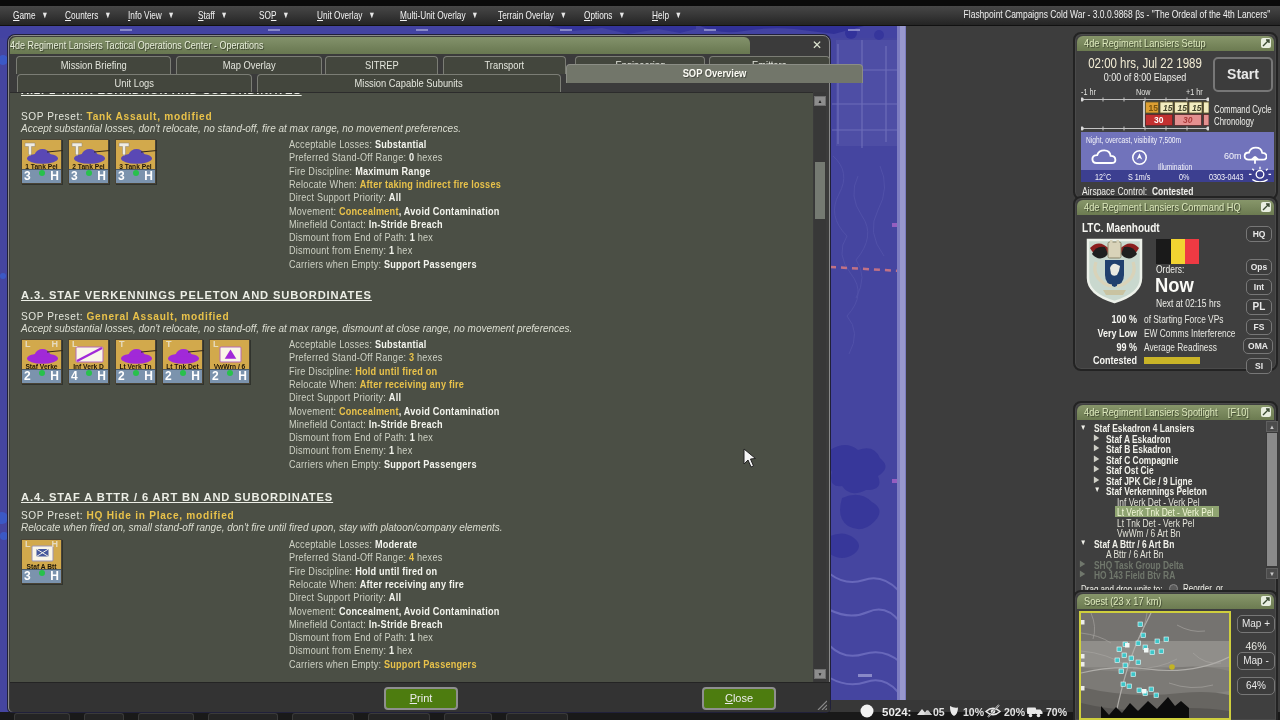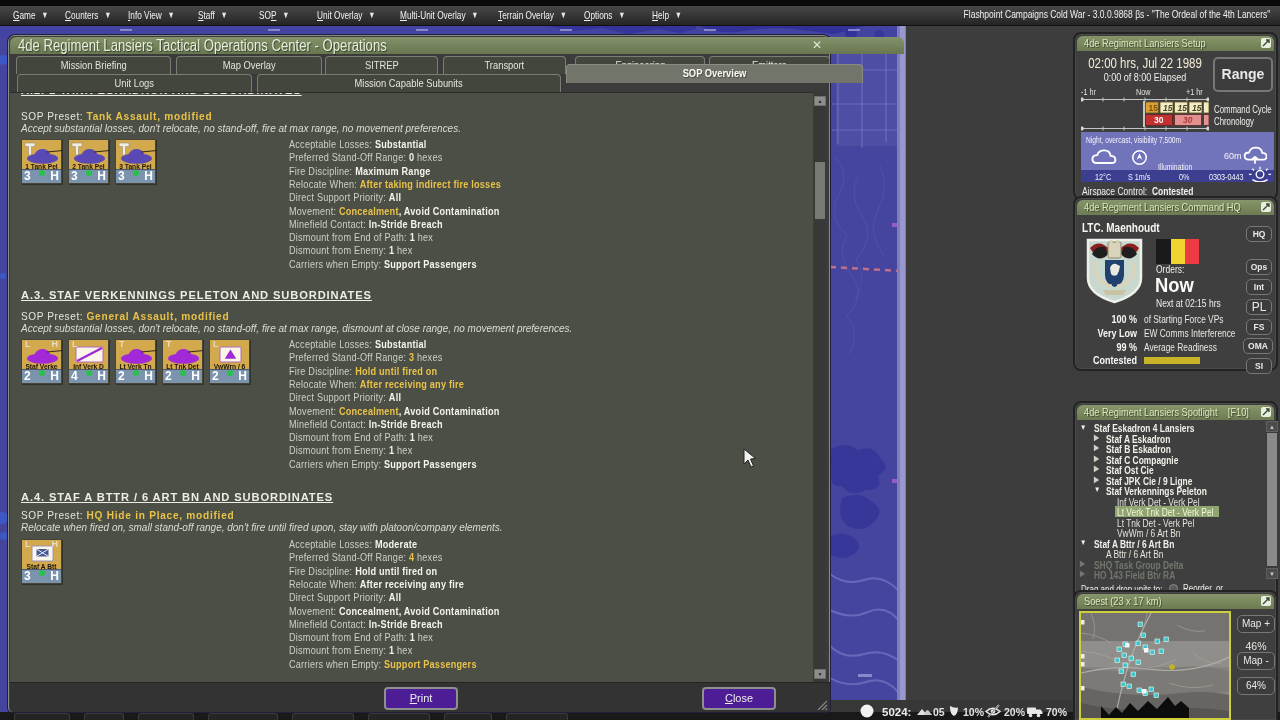--- a/index.html
+++ b/index.html
@@ -16,43 +16,43 @@
 #mapzone { position:absolute; left:0; top:26px; width:906px; height:686px; background:#44449c; }
 #graybg { position:absolute; left:906px; top:26px; width:374px; height:694px; background:#3d3d3d; }
 
 #statusbar { position:absolute; left:376px; top:700px; width:704px; height:20px; background:#373737; }
 #botbar { position:absolute; left:0; top:712px; width:1280px; height:8px; background:#191919; }
 .sticon { position:absolute; top:703px; color:#e8e8e8; font-size:11px; font-weight:bold; }
 
 #dlg { position:absolute; left:8px; top:35px; width:822px; height:677px;
   background:#3b3b3b; border:1px solid #8a8a8a; border-radius:7px 7px 4px 4px;
   box-shadow:0 0 0 1px #20203a; }
-#dlgtitle { position:absolute; left:1px; top:1px; width:894px; height:17px;
+#dlgtitle { position:absolute; left:1px; top:1px; width:740px; height:17px;
   background:linear-gradient(#83926b,#687750); border-radius:6px 6px 0 0;
-  color:#e9efdb; font-size:16px; line-height:17px; padding-left:8px;
+  color:#e9efdb; font-size:11px; line-height:17px; 
   text-shadow:1px 1px 1px rgba(0,0,0,.55); }
 #dlgx { position:absolute; right:7px; top:1px; color:#dfe6d2; font-size:12px; line-height:16px; }
 #dlgtitle em, .tab em { font-style:normal; display:inline-block; white-space:nowrap; }
 #dlgtitle em { transform:scaleX(0.82); transform-origin:left center; }
 .tab em { transform:scaleX(0.85); transform-origin:center center; }
 .tab { position:absolute; height:18px; background:#43463d; border:1px solid #7b7d75; border-bottom:none;
   border-radius:4px 4px 0 0; color:#e3e5dc; font-size:11px; text-align:center; line-height:17px; }
 .tabactive { background:#72766a; color:#fbfbf4; font-weight:bold; border-color:#8b8d85;
   text-shadow:1px 1px 1px rgba(0,0,0,.4); height:19px; }
 #content { position:absolute; left:1px; top:56px; width:803px; height:590px; background:#4b4f45;
   border-top:1px solid #2c2c2c; overflow:hidden; }
 
 #vsb { position:absolute; left:805px; top:56px; width:12px; height:590px; background:#383838; }
 .sbbtn { position:absolute; left:0px; width:12px; height:10px; background:#8d8d8d; border:1px solid #6f6f6f;
   color:#222; font-size:5px; text-align:center; line-height:9px; }
 #sbthumb { position:absolute; left:1px; top:70px; width:10px; height:57px; background:#757a72; }
 
 #dlgfoot { position:absolute; left:1px; top:646px; width:820px; height:30px; background:#333333;
   border-top:1px solid #242424; border-radius:0 0 3px 3px; }
-.dbtn { position:absolute; width:74px; height:23px; background:#4c1d95; border:2px solid #8f8f8f;
+.dbtn { position:absolute; width:74px; height:23px; background:#4d7c0f; border:2px solid #8f8f8f;
   border-radius:4px; color:#ededed; font-size:11px; text-align:center; line-height:19px; }
 .dbtn u { text-decoration:underline; }
 
 .hdr { position:absolute; left:11px; color:#eceee6; font-size:11.5px; font-weight:bold;
   letter-spacing:0.9px; text-decoration:underline; white-space:nowrap; transform:scaleX(0.97); transform-origin:left center; }
 .sop { position:absolute; left:11px; font-size:11px; color:#e4e6dc; letter-spacing:0.6px; white-space:nowrap; transform:scaleX(0.92); transform-origin:left center; }
 .sop b { color:#e9c24a; letter-spacing:0.8px; }
 .ital { position:absolute; left:11px; font-size:10.5px; font-style:italic; color:#dcded2; white-space:nowrap; transform:scaleX(0.95); transform-origin:left center; }
 .srow { position:absolute; left:279px; font-size:10.5px; color:#ced1c4; letter-spacing:0.25px; white-space:nowrap; transform:scaleX(0.87); transform-origin:left center; }
 .srow b { color:#f4f5ee; }
@@ -396,21 +396,21 @@
 </div>
 
 <div class="panel" style="top:32px;height:168px;">
 <div class="phead"><em>4de Regiment Lansiers Setup</em></div>
 <svg class="pico" style="top:4px" viewBox="0 0 10 10">
         <rect x="0" y="0" width="10" height="10" rx="2" fill="#e8eee0"></rect>
         <path d="M2 8 L8 2 M5 2 h3 v3" stroke="#3a4a32" stroke-width="1.4" fill="none"></path>
       </svg>
 <div style="position:absolute;left:0px;top:21px;width:140px;text-align:center;color:#f2ecd4;font-size:14px;white-space:nowrap;transform:scaleX(0.82);transform-origin:center;">02:00 hrs, Jul 22 1989</div>
 <div style="position:absolute;left:0px;top:38px;width:140px;text-align:center;color:#eeeeea;font-size:10px;white-space:nowrap;transform:scaleX(0.9);transform-origin:center;">0:00 of 8:00 Elapsed</div>
-<div class="sbtn" style="left:138px;top:23px;width:60px;height:35px;border-width:2px;font-size:14px;font-weight:bold;line-height:31px;">Range</div>
+<div class="sbtn" style="left:138px;top:23px;width:60px;height:35px;border-width:2px;font-size:14px;font-weight:bold;line-height:31px;">Start</div>
 <div style="position:absolute;left:6px;top:53px;color:#e4e4e0;font-size:8.5px;transform:scaleX(0.85);transform-origin:left;">-1 hr</div>
 <div style="position:absolute;left:61px;top:53px;color:#e4e4e0;font-size:8.5px;transform:scaleX(0.85);transform-origin:left;">Now</div>
 <div style="position:absolute;left:111px;top:53px;color:#e4e4e0;font-size:8.5px;transform:scaleX(0.85);transform-origin:left;">+1 hr</div>
 <svg style="position:absolute;left:6px;top:63px" width="128" height="34" viewBox="0 0 128 34">
 <g stroke="#c4c4c4" stroke-width="1">
 <line x1="0" y1="2.5" x2="128" y2="2.5"></line>
 <line x1="1" y1="0" x2="1" y2="5"></line>
           <line x1="127" y1="0" x2="127" y2="5"></line>
 <line x1="22" y1="0.5" x2="22" y2="4.5"></line>
           <line x1="43" y1="0.5" x2="43" y2="4.5"></line>
@@ -514,21 +514,21 @@
 <div style="position:absolute;left:69px;top:115px;color:#e9e9e3;font-size:11px;white-space:nowrap;transform:scaleX(0.76);transform-origin:left center;">of Starting Force VPs</div>
 <div style="position:absolute;left:0px;top:129px;width:62px;text-align:right;color:#f6f6f2;font-size:11px;font-weight:bold;transform:scaleX(0.82);transform-origin:right center;">Very Low</div>
 <div style="position:absolute;left:69px;top:129px;color:#e9e9e3;font-size:11px;white-space:nowrap;transform:scaleX(0.76);transform-origin:left center;">EW Comms Interference</div>
 <div style="position:absolute;left:0px;top:142.5px;width:62px;text-align:right;color:#f6f6f2;font-size:11px;font-weight:bold;transform:scaleX(0.82);transform-origin:right center;">99 %</div>
 <div style="position:absolute;left:69px;top:142.5px;color:#e9e9e3;font-size:11px;white-space:nowrap;transform:scaleX(0.76);transform-origin:left center;">Average Readiness</div>
 <div style="position:absolute;left:0px;top:156px;width:62px;text-align:right;color:#f6f6f2;font-size:11px;font-weight:bold;transform:scaleX(0.82);transform-origin:right center;">Contested</div>
 <div style="position:absolute;left:69px;top:159px;width:56px;height:7px;background:#c9b427;"></div>
 <div class="sbtn" style="left:171px;top:28px;width:26px;height:16px;font-size:8.5px;font-weight:bold;line-height:14px;">HQ</div>
 <div class="sbtn" style="left:171px;top:61px;width:26px;height:16px;font-size:8.5px;font-weight:bold;line-height:14px;">Ops</div>
 <div class="sbtn" style="left:171px;top:81px;width:26px;height:16px;font-size:8.5px;font-weight:bold;line-height:14px;">Int</div>
-<div class="sbtn" style="left:171px;top:101px;width:26px;height:16px;font-size:12px;font-weight:normal;line-height:14px;">PL</div>
+<div class="sbtn" style="left:171px;top:101px;width:26px;height:16px;font-size:10px;font-weight:bold;line-height:14px;">PL</div>
 <div class="sbtn" style="left:171px;top:121px;width:26px;height:16px;font-size:8.5px;font-weight:bold;line-height:14px;">FS</div>
 <div class="sbtn" style="left:168px;top:140px;width:30px;height:16px;font-size:8.5px;font-weight:bold;line-height:14px;">OMA</div>
 <div class="sbtn" style="left:171px;top:160px;width:26px;height:16px;font-size:8.5px;font-weight:bold;line-height:14px;">SI</div>
 </div>
 
 <div class="panel" style="top:377px;height:208px;margin-top:24px;">
 <div class="phead"><em>4de Regiment Lansiers Spotlight&nbsp;&nbsp;&nbsp;&nbsp;[F10]</em></div>
 <svg class="pico" style="top:4px" viewBox="0 0 10 10">
         <rect x="0" y="0" width="10" height="10" rx="2" fill="#e8eee0"></rect>
         <path d="M2 8 L8 2 M5 2 h3 v3" stroke="#3a4a32" stroke-width="1.4" fill="none"></path>

